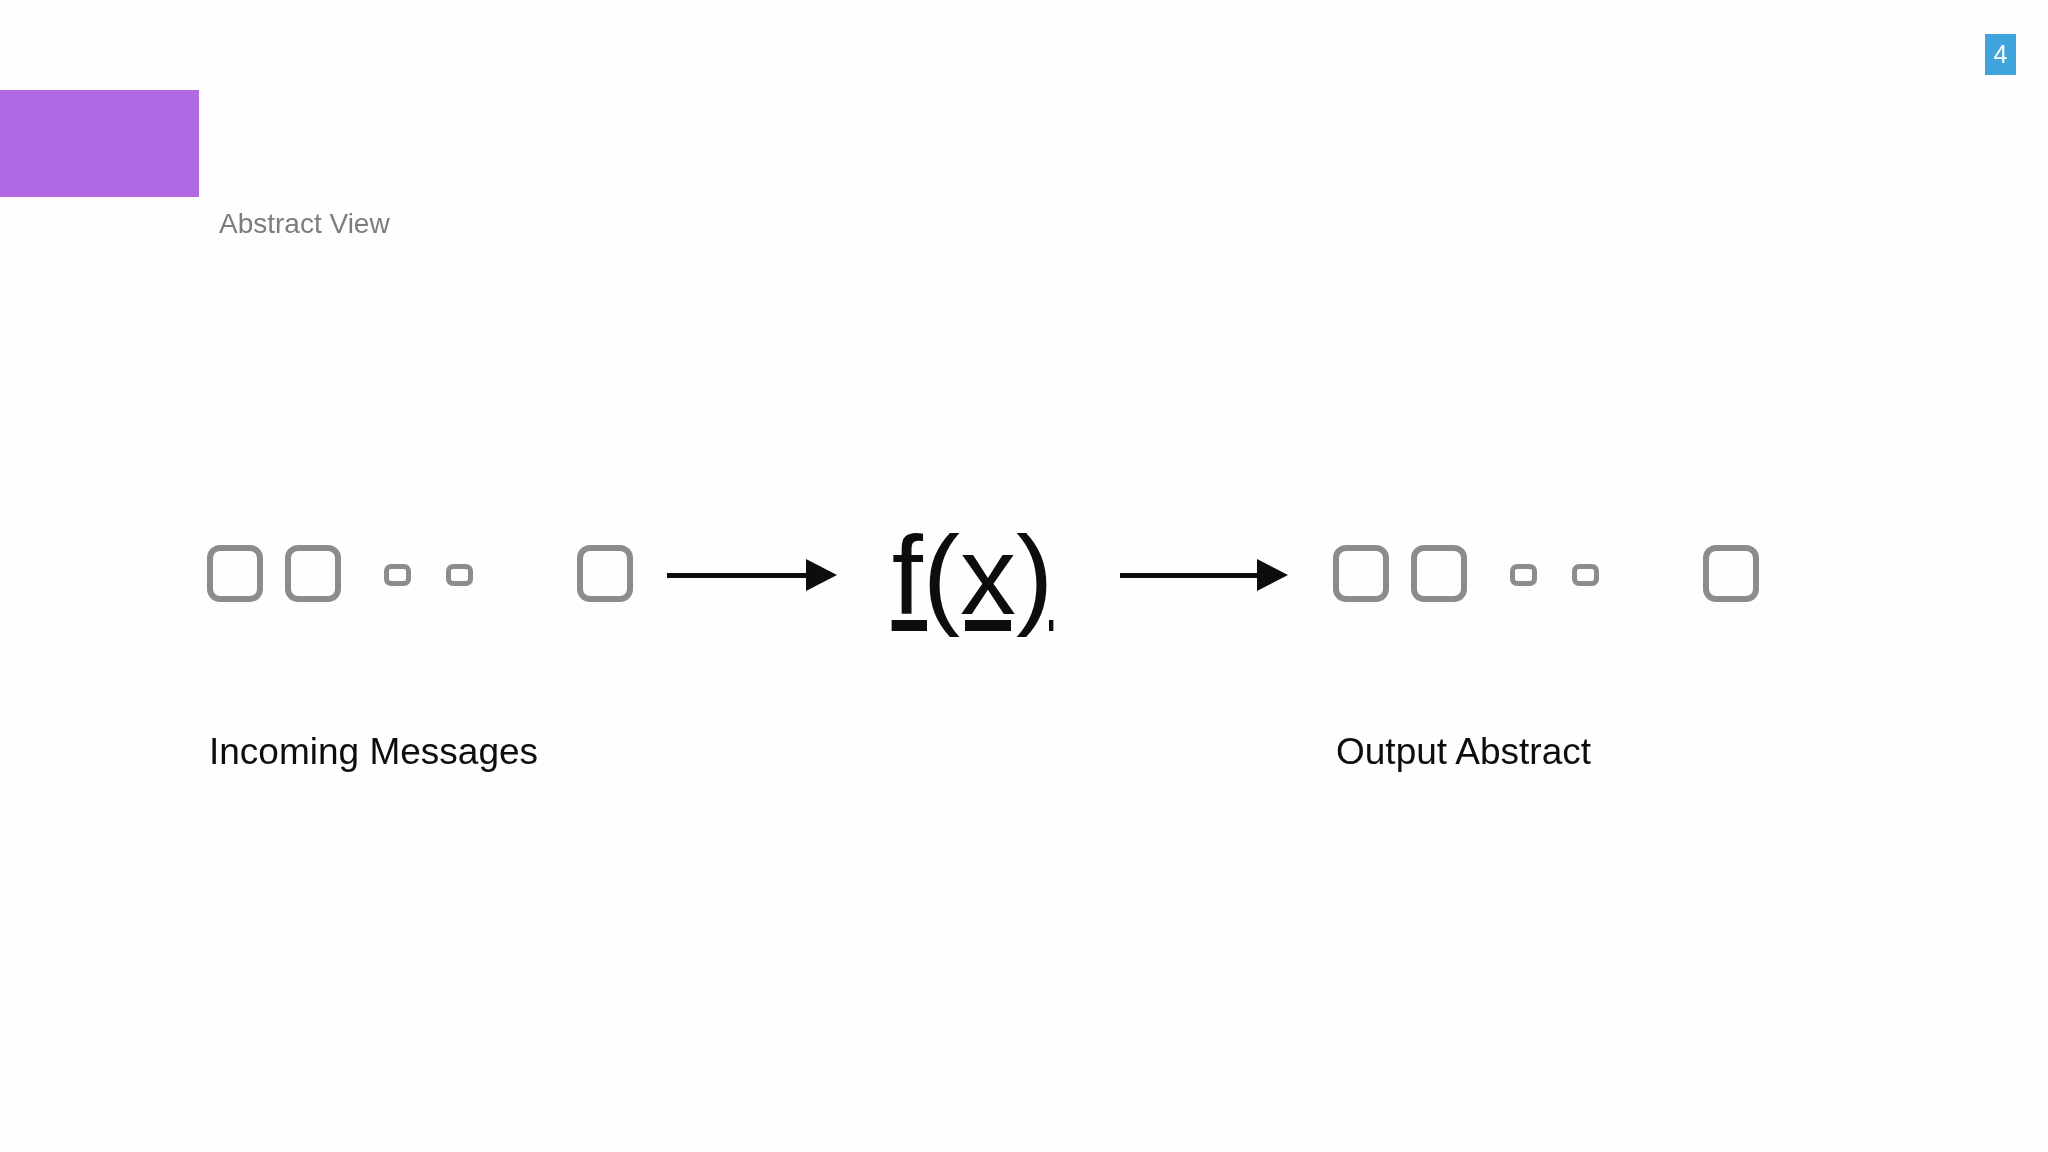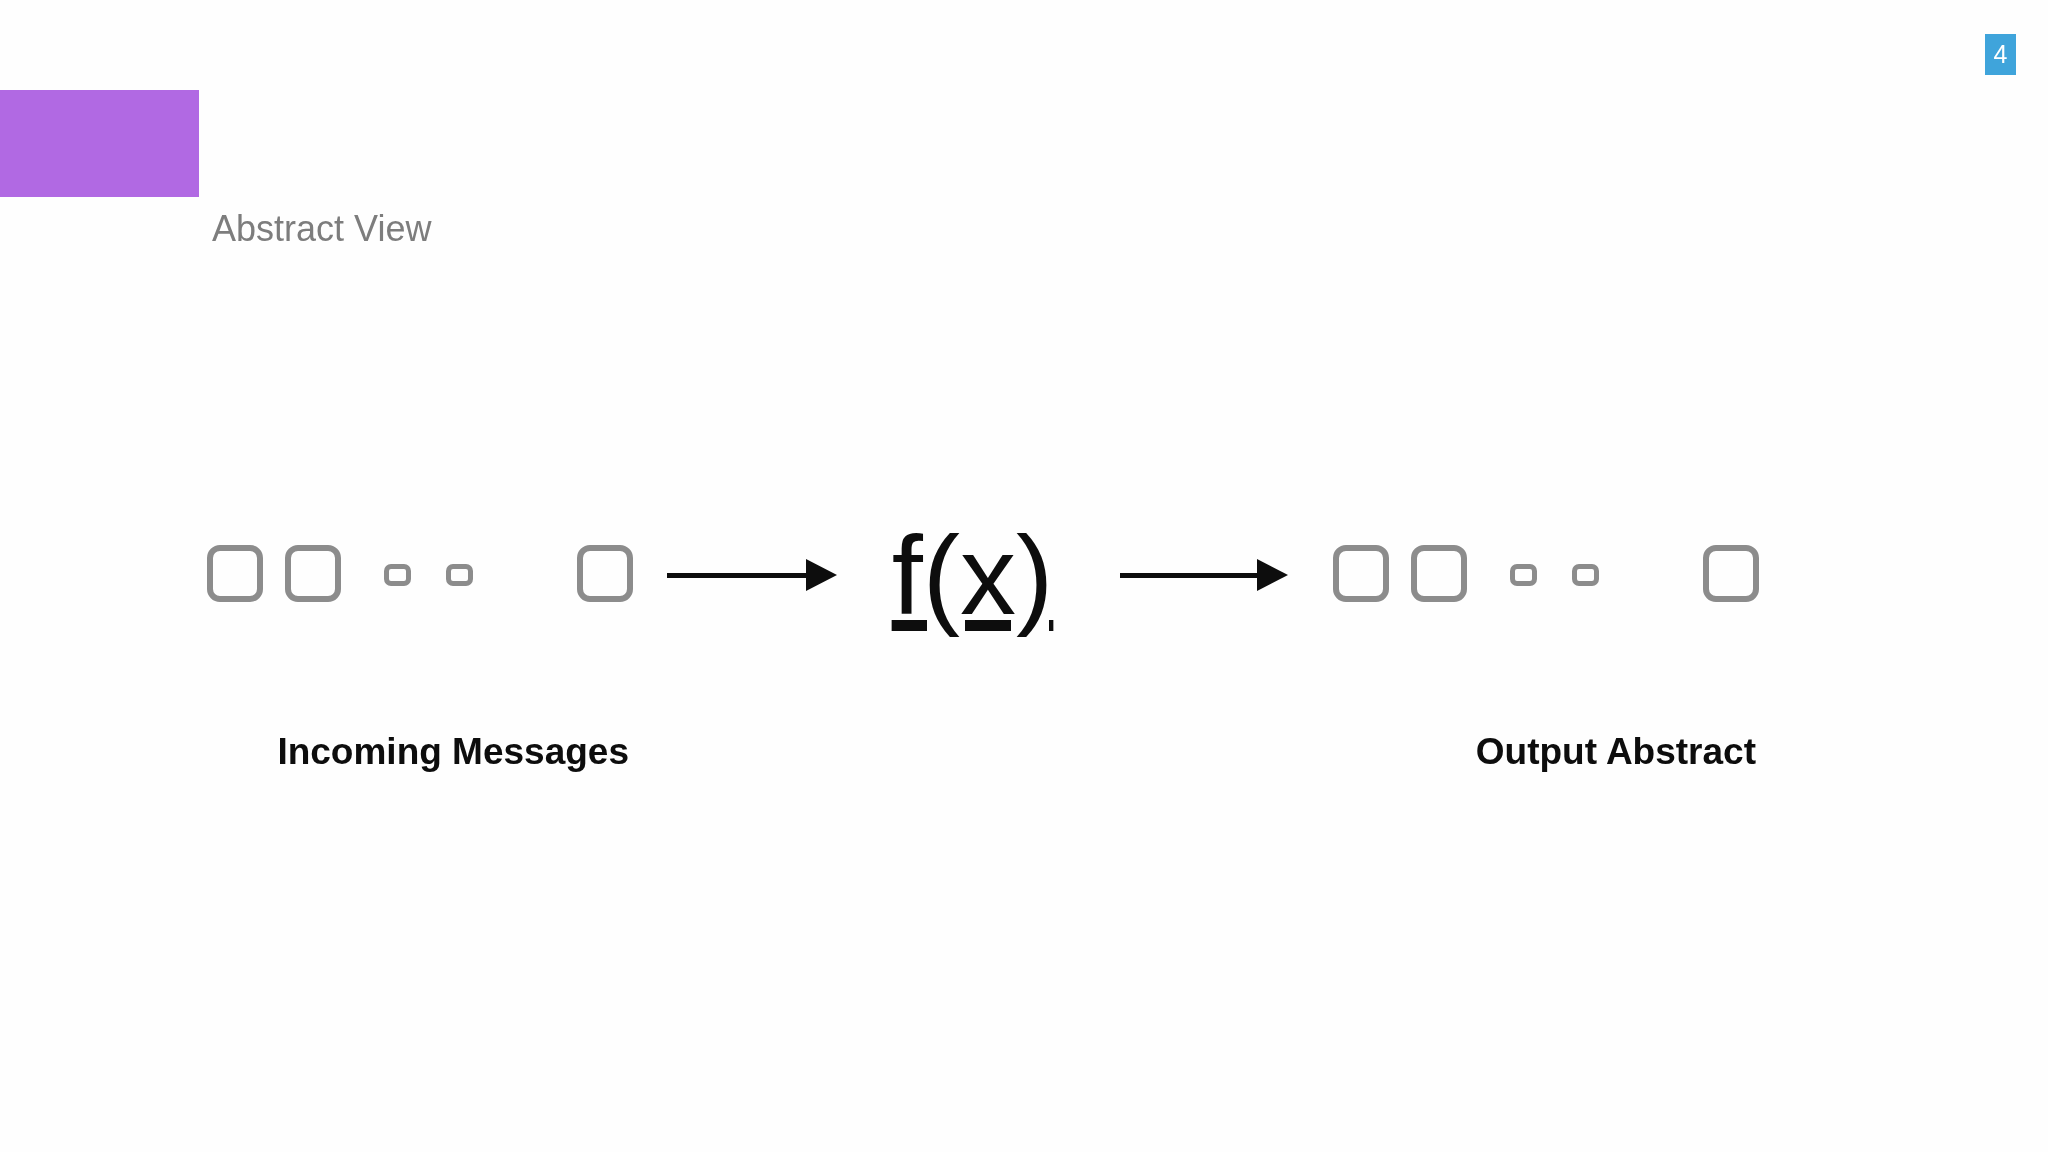--- a/index.html
+++ b/index.html
@@ -31,23 +31,23 @@
     top: 76px;
     font-size: 93px;
     font-weight: 700;
     letter-spacing: -1px;
     line-height: 1.12;
     color: var(--title-color, #A868E0);
     white-space: nowrap;
   }
   #slide-subtitle {
     position: absolute;
-    left: 212px;
+    left: 219px;
     top: 208px;
-    font-size: 36px;
+    font-size: 28px;
     font-weight: 400;
     color: var(--subtitle-color, #7D7D7D);
     white-space: nowrap;
   }
   #page-badge {
     position: absolute;
     left: 1985px;
     top: 34px;
     width: 31px;
     height: 41px;
@@ -136,25 +136,24 @@
     color: var(--ink, #0D0D0D);
     white-space: nowrap;
     text-decoration: underline;
   }
 
   
   .diagram-label {
     position: absolute;
     top: 731px;
     width: 420px;
-    text-align: right;
+    text-align: left;
     font-size: 37px;
     color: var(--ink, #0D0D0D);
     white-space: nowrap;
-    font-weight: bold;
   }
   #incoming-label { left: 209px; }
   #output-label   { left: 1336px; }
 </style>
 </head>
 <body>
 
 <div id="slide" style="--accent-bar: #B169E3; --title-color: #A868E0; --subtitle-color: #7D7D7D; --badge-color: #3FA4DB; --square-outline: #8C8C8C; --ink: #0D0D0D;">
 
   <div id="accent-bar"></div>

